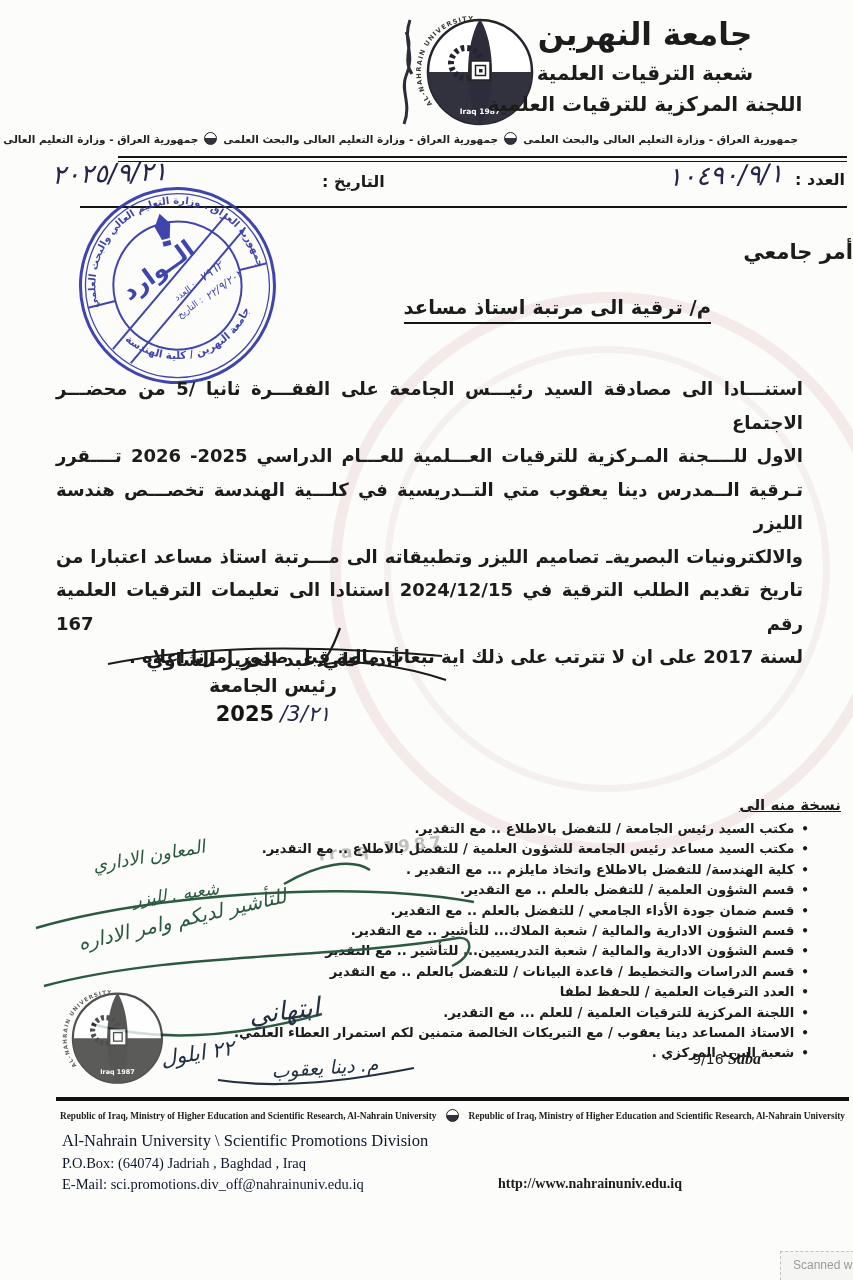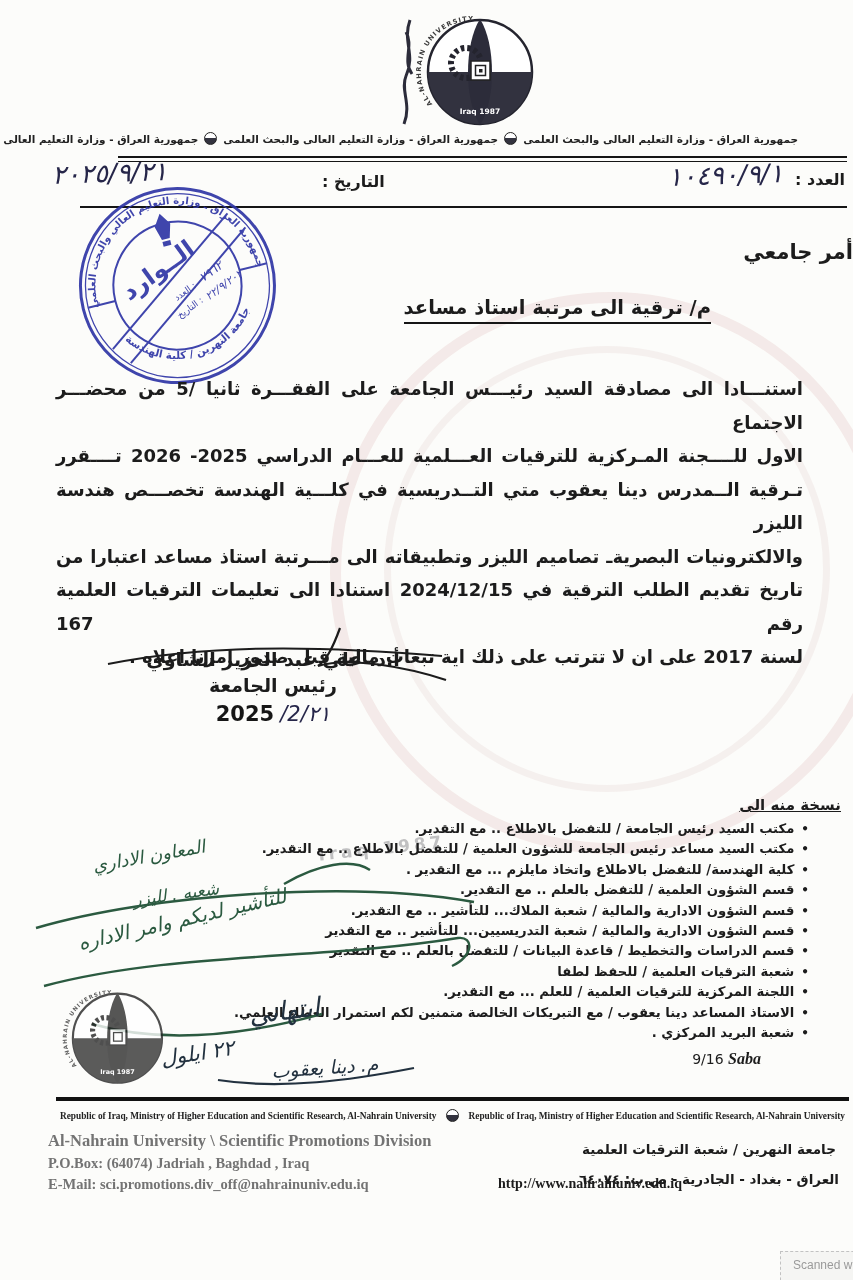--- a/index.html
+++ b/index.html
@@ -62,22 +62,22 @@
   .clerk .nm{font-family:Liberation Serif, serif; font-style:italic; font-weight:bold; font-size:16px;}
   
   .green-overlay{position:absolute; left:22px; top:828px; pointer-events:none;}
   
   .logo-bottom{position:absolute; left:42px; top:978px; filter:grayscale(100%); opacity:.8;}
   
   .footer-line{position:absolute; top:1097px; left:56px; right:4px; border-top:4px solid #111;}
   .footer-strip{position:absolute; top:1109px; left:60px; right:8px; display:flex; gap:8px;
     justify-content:space-between; align-items:center;
     font-family:"Liberation Serif",serif; font-size:9.3px; font-weight:bold; color:#222; white-space:nowrap; overflow:hidden;}
-  .footer-left{position:absolute; top:1131px; left:48px; font-family:"Liberation Serif",serif;
-    font-weight:bold; color:#737373;}
+  .footer-left{position:absolute; top:1131px; left:62px; font-family:"Liberation Serif",serif;
+    font-weight:normal; color:#0f172a;}
   .footer-left .f1{font-size:16.5px;}
   .footer-left .f2{font-size:14.5px; margin-top:4px;}
   .footer-left .f3{font-size:14.5px; margin-top:4px;}
   .footer-url{position:absolute; top:1176px; left:498px; font-family:"Liberation Serif",serif;
     font-weight:bold; font-size:14px;}
   .footer-right{position:absolute; top:1134px; right:14px; text-align:center; direction:rtl;
     font-weight:bold; font-size:13.5px; line-height:30px;}
   .scan-badge{position:absolute; top:1251px; left:780px; width:110px; height:40px;
     border:1px dashed #c2c2c2; background:#f5f5f3; color:#9a9a9a; font-size:12px;
     font-family:"Liberation Sans",sans-serif; padding:6px 0 0 12px; box-sizing:border-box;}
@@ -103,20 +103,25 @@
     <rect x="107" y="67" width="3.5" height="3.5" fill="#222"></rect>
     <defs>
         <path id="arcL" d="M 62,104 A 51,51 0 0 1 104,19"></path>
       </defs>
     <text font-size="6.5" letter-spacing="1.2" fill="#3a3a3a" font-weight="bold">
       <textPath href="#arcL" startOffset="2%">AL-NAHRAIN UNIVERSITY</textPath>
     </text>
     <text x="108" y="112" font-size="7.5" fill="#ffffff" text-anchor="middle" font-weight="bold">Iraq 1987</text>
   </svg>
 
+  <div class="org-block">
+    <div class="org-l1">جامعة النهرين</div>
+    <div class="org-l2">شعبة الترقيات العلمية</div>
+    <div class="org-l3">اللجنة المركزية للترقيات العلمية</div>
+  </div>
 
   <div class="strip">
     <span>جمهورية العراق - وزارة التعليم العالي والبحث العلمي</span>
     <span class="emblem-dot"></span>
     <span>جمهورية العراق - وزارة التعليم العالي والبحث العلمي</span>
     <span class="emblem-dot"></span>
     <span>جمهورية العراق - وزارة التعليم العالي والبحث العلمي</span>
   </div>
 
   <div class="rule" style="top:156px; left:118px; right:6px;"></div>
@@ -171,35 +176,36 @@
 
   <svg class="sig-stroke" width="380" height="100" viewBox="0 0 380 100">
     <path d="M250,12 C242,34 236,44 228,50 C260,40 320,52 356,64" stroke="#1c1c1c" stroke-width="2.2" fill="none"></path>
     <path d="M18,48 C110,30 210,28 352,40" stroke="#1c1c1c" stroke-width="2" fill="none"></path>
   </svg>
   <div class="sig-block">
     <div class="sig-name">أ.د. علي عبد العزيز الشاوي</div>
     <div class="sig-pos">رئيس الجامعة</div>
     <div class="sig-date">
       <b>2025</b>
-      <span class="hand" style="font-size:21px;">/2/٢١</span>
+      <span class="hand" style="font-size:21px;">/3/٢١</span>
     </div>
   </div>
 
   <div class="copy-block">
     <div class="copy-header">نسخة منه الى</div>
     <div class="copy-list">
         <div class="copy-item"><span class="blt">•</span><span>مكتب السيد رئيس الجامعة / للتفضل بالاطلاع .. مع التقدير.</span></div>
         <div class="copy-item"><span class="blt">•</span><span>مكتب السيد مساعد رئيس الجامعة للشؤون العلمية / للتفضل بالاطلاع .. مع التقدير.</span></div>
         <div class="copy-item"><span class="blt">•</span><span>كلية الهندسة/ للتفضل بالاطلاع واتخاذ مايلزم ... مع التقدير .</span></div>
         <div class="copy-item"><span class="blt">•</span><span>قسم الشؤون العلمية / للتفضل بالعلم .. مع التقدير.</span></div>
+        <div class="copy-item"><span class="blt">•</span><span>قسم ضمان جودة الأداء الجامعي / للتفضل بالعلم .. مع التقدير.</span></div>
         <div class="copy-item"><span class="blt">•</span><span>قسم الشؤون الادارية والمالية / شعبة الملاك... للتأشير .. مع التقدير.</span></div>
         <div class="copy-item"><span class="blt">•</span><span>قسم الشؤون الادارية والمالية / شعبة التدريسيين... للتأشير .. مع التقدير</span></div>
         <div class="copy-item"><span class="blt">•</span><span>قسم الدراسات والتخطيط / قاعدة البيانات / للتفضل بالعلم .. مع التقدير</span></div>
-        <div class="copy-item"><span class="blt">•</span><span>شعبة الترقيات العلمية / للحفظ لطفا</span></div>
+        <div class="copy-item"><span class="blt">•</span><span>العدد الترقيات العلمية / للحفظ لطفا</span></div>
         <div class="copy-item"><span class="blt">•</span><span>اللجنة المركزية للترقيات العلمية / للعلم ... مع التقدير.</span></div>
         <div class="copy-item"><span class="blt">•</span><span>الاستاذ المساعد دينا يعقوب / مع التبريكات الخالصة متمنين لكم استمرار العطاء العلمي.</span></div>
         <div class="copy-item"><span class="blt">•</span><span>شعبة البريد المركزي .</span></div>
       </div>
   </div>
   <div class="clerk">
     <span>9/16</span>
     <span class="nm">Saba</span>
   </div>
 
@@ -244,20 +250,16 @@
     <span>Republic of Iraq, Ministry of Higher Education and Scientific Research, Al-Nahrain University</span>
     <span class="emblem-dot"></span>
     <span>Republic of Iraq, Ministry of Higher Education and Scientific Research, Al-Nahrain University</span>
   </div>
   <div class="footer-left">
     <div class="f1">Al-Nahrain University \ Scientific Promotions Division</div>
     <div class="f2">P.O.Box: (64074) Jadriah , Baghdad , Iraq</div>
     <div class="f3">E-Mail: sci.promotions.div_off@nahrainuniv.edu.iq</div>
   </div>
   <div class="footer-url">http://www.nahrainuniv.edu.iq</div>
-  <div class="footer-right">
-    <div>جامعة النهرين / شعبة الترقيات العلمية</div>
-    <div>العراق - بغداد - الجادرية - ص.ب: ٦٤٠٧٤</div>
-  </div>
 
   <div class="scan-badge">Scanned w</div>
 
 </div>
 
 </body></html>

